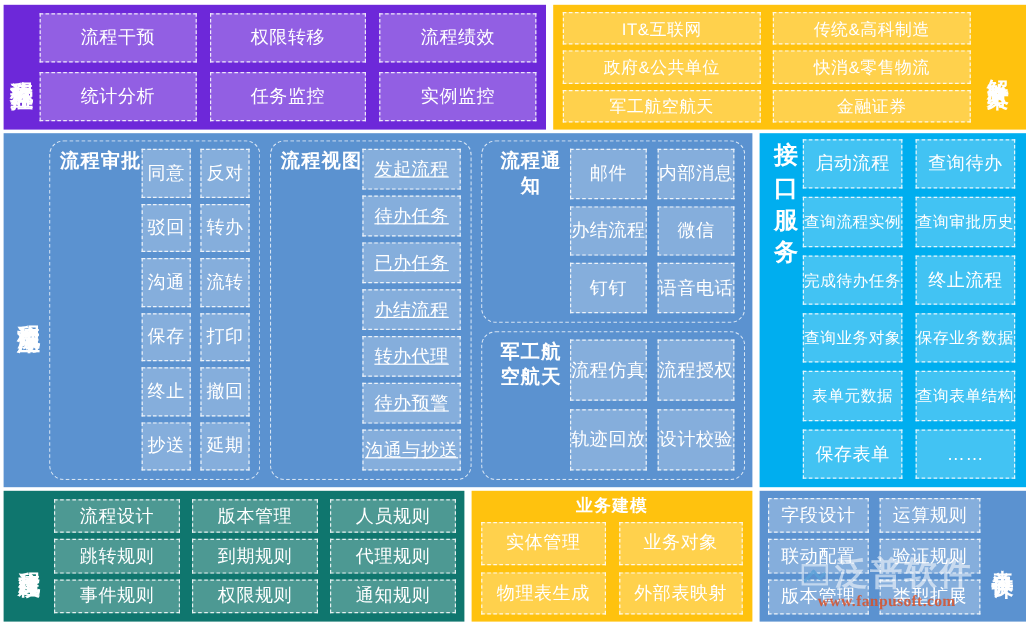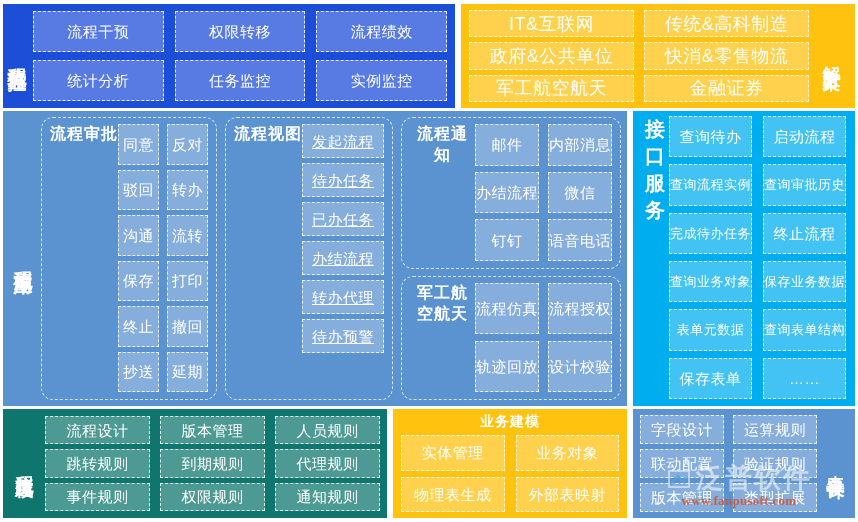--- a/index.html
+++ b/index.html
@@ -61,21 +61,21 @@
   
   #row1 {
     display: flex;
     height: 111px;
     padding: 4px 3px 3px 3px;
     gap: 6px;
     background: #ffffff;
   }
   #monitor-panel {
     flex: 0 0 452px;
-    background: #1d4ed8;
+    background: #6d28d9;
     display: flex;
     padding: 7px 8px 7px 4px;
   }
   #monitor-grid {
     flex: 1;
     display: grid;
     grid-template-columns: repeat(3, 1fr);
     grid-template-rows: repeat(2, 1fr);
     gap: 8px 11px;
     padding-left: 6px;
@@ -88,21 +88,21 @@
     display: flex;
     padding: 6px 2px 6px 8px;
   }
   #solution-grid {
     flex: 1;
     display: grid;
     grid-template-columns: repeat(2, 1fr);
     grid-template-rows: repeat(3, 1fr);
     gap: 5px 10px;
   }
-  #solution-grid .chip { font-size: 18px; color:#fff; }
+  #solution-grid .chip { font-size: 14px; color:#fff; }
   #solution-panel .vlabel { font-size: 18px; width: 44px; }
 
   
   #row2 {
     display: flex;
     flex: 1;
     padding: 0 3px 0 3px;
     gap: 6px;
     min-height: 0;
   }
@@ -344,20 +344,21 @@
 
         <div class="group" id="grp-view">
           <div class="panel-title">流程视图</div>
           <div class="cells">
             <div class="chip steel">发起流程</div>
             <div class="chip steel">待办任务</div>
             <div class="chip steel">已办任务</div>
             <div class="chip steel">办结流程</div>
             <div class="chip steel">转办代理</div>
             <div class="chip steel">待办预警</div>
+            <div class="chip steel">沟通与抄送</div>
           </div>
         </div>
 
         <div id="col-right">
 
           <div class="group" id="grp-notify">
             <div class="panel-title">流程通知</div>
             <div class="cells">
               <div class="chip steel">邮件</div>
               <div class="chip steel">内部消息</div>
@@ -378,22 +379,22 @@
             </div>
           </div>
 
         </div>
       </div>
     </div>
 
     <div id="api-panel">
       <div class="panel-title">接口服务</div>
       <div id="api-grid">
+        <div class="chip cyan">启动流程</div>
         <div class="chip cyan">查询待办</div>
-        <div class="chip cyan">启动流程</div>
         <div class="chip cyan small">查询流程实例</div>
         <div class="chip cyan small">查询审批历史</div>
         <div class="chip cyan small">完成待办任务</div>
         <div class="chip cyan">终止流程</div>
         <div class="chip cyan small">查询业务对象</div>
         <div class="chip cyan small">保存业务数据</div>
         <div class="chip cyan small">表单元数据</div>
         <div class="chip cyan small">查询表单结构</div>
         <div class="chip cyan">保存表单</div>
         <div class="chip cyan">……</div>

